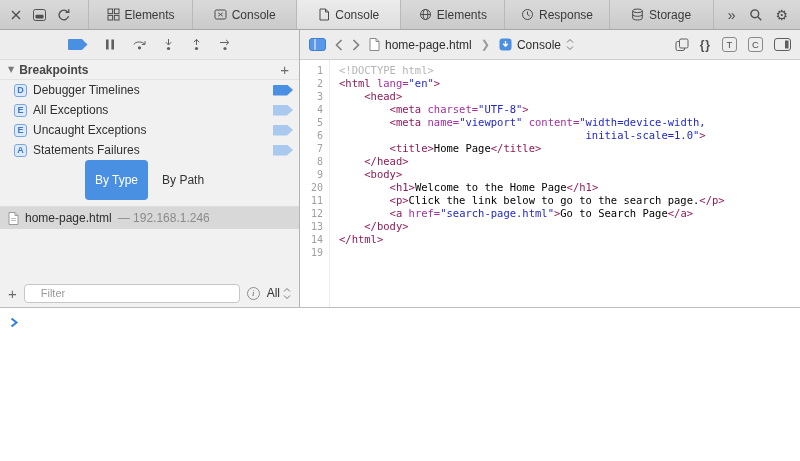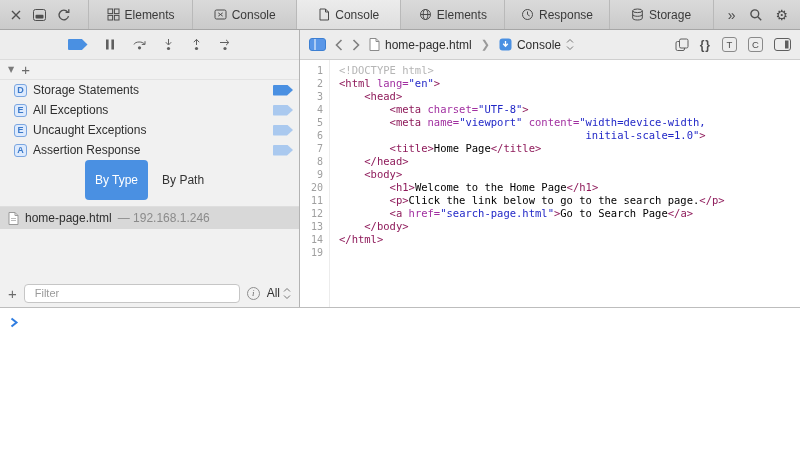--- a/index.html
+++ b/index.html
@@ -50,21 +50,21 @@
   .seg-btn.active { background:#4a90e2; color:#fff; }
   .resources { margin-top:6px; border-top:1px solid #dedede; }
   .resource-row { height:22px; display:flex; align-items:center; gap:6px; padding:0 8px; }
   .resource-row.selected { background:#d8d8d8; }
   .res-name { color:#2d2d2d; }
   .res-host { color:#8b8b8b; }
   .sidebar-spacer { flex:1; }
   .filter-bar { flex:0 0 28px; display:flex; align-items:center; gap:7px; padding:0 8px; }
   .filter-add { font-size:15px; color:#6b6b6b; line-height:1; }
   .filter-input { flex:1; height:19px; border:1px solid #c6c6c6; border-radius:4px; background:#fff;
-                  padding:0 10px; font-size:11px; font-family:inherit; color:#333; outline:none; }
+                  padding:0 16px; font-size:11px; font-family:inherit; color:#333; outline:none; }
   .filter-input::placeholder { color:#9a9a9a; }
   .info-circle { width:13px; height:13px; border:1px solid #8e8e8e; border-radius:50%; color:#6d6d6d;
                  font-size:9px; font-style:italic; display:flex; align-items:center; justify-content:center;
                  font-family:"Liberation Serif","DejaVu Serif",serif; }
   .scope { display:flex; align-items:center; gap:3px; color:#333; }
 
   
   .content { flex:1; min-width:0; display:flex; flex-direction:column; background:#fff; }
   .content-nav { flex:0 0 30px; display:flex; align-items:center; gap:9px; padding:0 9px;
                  background:#ededed; border-bottom:1px solid #cfcfcf; }
@@ -231,41 +231,42 @@
           <svg width="14" height="13" viewBox="0 0 14 13" fill="none" stroke="#5f5f5f">
               <path d="M2 4.5h8.5"></path>
               <path d="M8 1.8l2.8 2.7L8 7.2"></path>
               <circle cx="7" cy="10.5" r="1.6" fill="#5f5f5f" stroke="none"></circle>
             </svg>
         </span>
       </div>
 
       <div class="bp-header">
         <span class="disclosure">▼</span>
+        <span class="bp-title">Breakpoints</span>
         <span class="add-btn">+</span>
       </div>
 
       <div class="bp-row">
         <span class="bp-badge">D</span>
-        <span class="bp-label">Storage Statements</span>
+        <span class="bp-label">Debugger Timelines</span>
         <span class="bp-flag solid"></span>
       </div>
       <div class="bp-row">
         <span class="bp-badge">E</span>
         <span class="bp-label">All Exceptions</span>
         <span class="bp-flag light"></span>
       </div>
       <div class="bp-row">
         <span class="bp-badge">E</span>
         <span class="bp-label">Uncaught Exceptions</span>
         <span class="bp-flag light"></span>
       </div>
       <div class="bp-row">
         <span class="bp-badge">A</span>
-        <span class="bp-label">Assertion Response</span>
+        <span class="bp-label">Statements Failures</span>
         <span class="bp-flag light"></span>
       </div>
 
       <div class="segmented">
         <span class="seg-btn active">By Type</span>
         <span class="seg-btn">By Path</span>
       </div>
 
       <div class="resources">
         <div class="resource-row selected">

